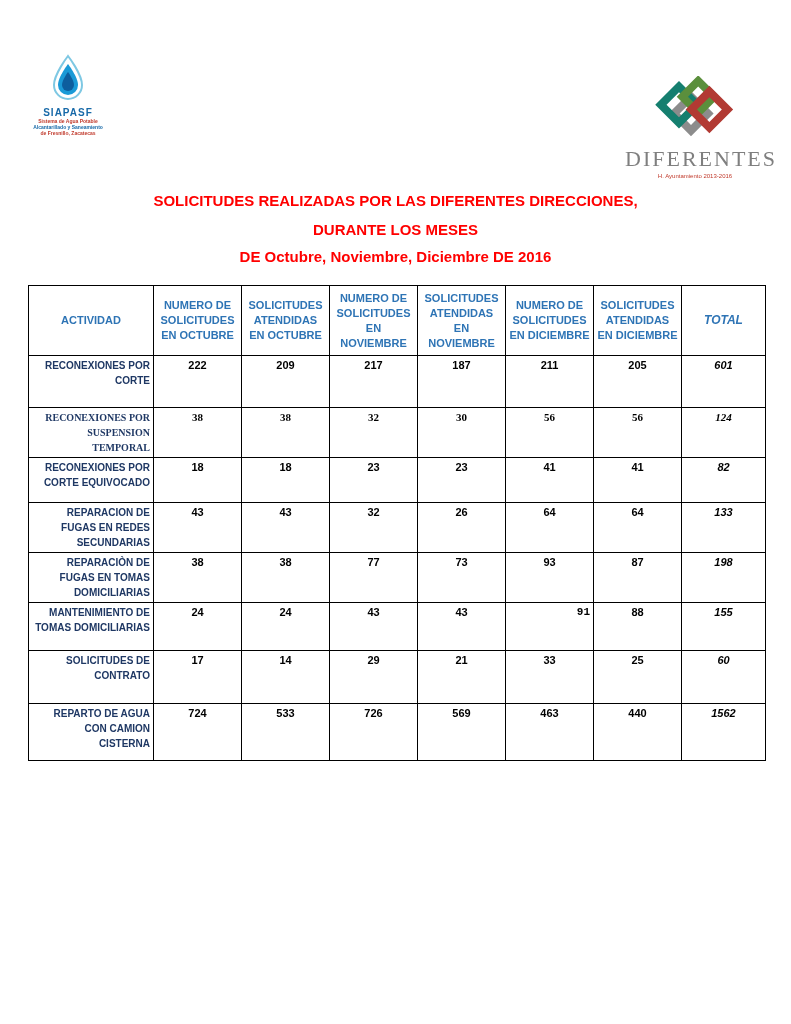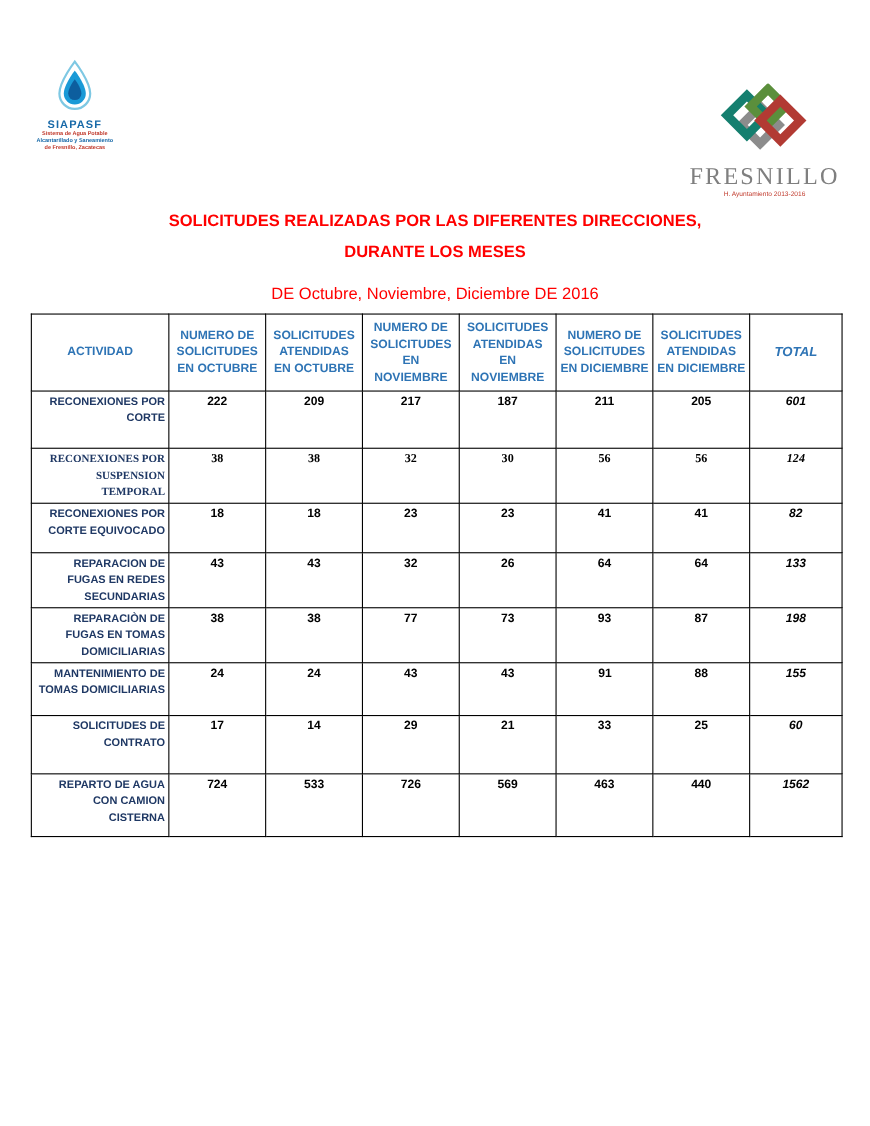--- a/index.html
+++ b/index.html
@@ -21,36 +21,36 @@
   .fresnillo-wordmark { color:#7F7F7F; font-family:"Liberation Serif", serif; font-size:22px; letter-spacing:2px; margin-top:2px; }
   .fresnillo-tagline { color:#C0392B; font-size:6px; margin-top:1px; }
 
   
   .title-block {
     position:absolute; top:186px; left:0; right:0; text-align:center;
     color:var(--title-red); font-weight:bold; font-size:15px; line-height:29px;
   }
   .subtitle {
     position:absolute; top:248px; left:0; right:0; text-align:center;
-    color:var(--title-red); font-weight:normal; font-size:15px;margin-top:11px;
+    color:var(--title-red); font-weight:bold; font-size:15px;
   }
 
   
   .table-wrap { position:absolute; top:285px; left:28px; width:737px; }
   table { width:100%; border-collapse:collapse; table-layout:fixed; }
   th, td { border:1px solid #000; padding:2px 3px; }
   thead th {
     height:70px; vertical-align:middle; text-align:center;
     color:var(--header-blue); font-weight:bold; font-size:11px; line-height:15px;
   }
   thead th.total-h { font-style:italic; font-size:12px; }
   tbody td { vertical-align:top; font-size:11px; line-height:15px; }
   td.activity { text-align:right; font-weight:bold; color:var(--activity-navy); font-size:10px; line-height:15px; }
   td.num { text-align:center; font-weight:bold; color:#000; }
-  td.num.left { text-align:center; padding-left:4px; }
+  td.num.left { text-align:right; padding-left:4px;font-family:Liberation Mono, monospace; }
   td.total { text-align:center; font-weight:bold; font-style:italic; color:#000; }
   tr.r0 { height:52px; } tr.r1 { height:48px;font-family:Liberation Serif, serif; } tr.r2 { height:45px; }
   tr.r3 { height:48px; } tr.r4 { height:49px; } tr.r5 { height:48px; }
   tr.r6 { height:53px; } tr.r7 { height:50px; } tr.r8 { height:57px;margin-top:27px; }
 </style>
 </head>
 <body>
 
 <div class="page" style="--title-red: #FF0000; --header-blue: #2E74B5; --activity-navy: #1F3864;">
 
@@ -74,21 +74,21 @@
     <span>
       <svg viewBox="0 0 120 80" width="96" height="64" aria-hidden="true">
         <g fill="none" stroke-width="10">
           <rect x="40" y="32" width="30" height="30" transform="rotate(45 55 47)" stroke="#8C8C8C"></rect>
           <rect x="24" y="20" width="32" height="32" transform="rotate(45 40 36)" stroke="#157F6F"></rect>
           <rect x="50" y="12" width="28" height="28" transform="rotate(45 64 26)" stroke="#5B8F3C"></rect>
           <rect x="62" y="26" width="32" height="32" transform="rotate(45 78 42)" stroke="#B23A33"></rect>
         </g>
       </svg>
     </span>
-    <div class="fresnillo-wordmark">FRESNILLO</div>
+    <div class="fresnillo-wordmark">DIFERENTES</div>
     <div class="fresnillo-tagline">H. Ayuntamiento 2013-2016</div>
   </div>
 
   <div class="title-block">
     <div>SOLICITUDES REALIZADAS POR LAS DIFERENTES  DIRECCIONES,</div>
     <div>DURANTE LOS MESES</div>
   </div>
   <div class="subtitle">DE Octubre, Noviembre, Diciembre DE 2016</div>
 
   <div class="table-wrap">

